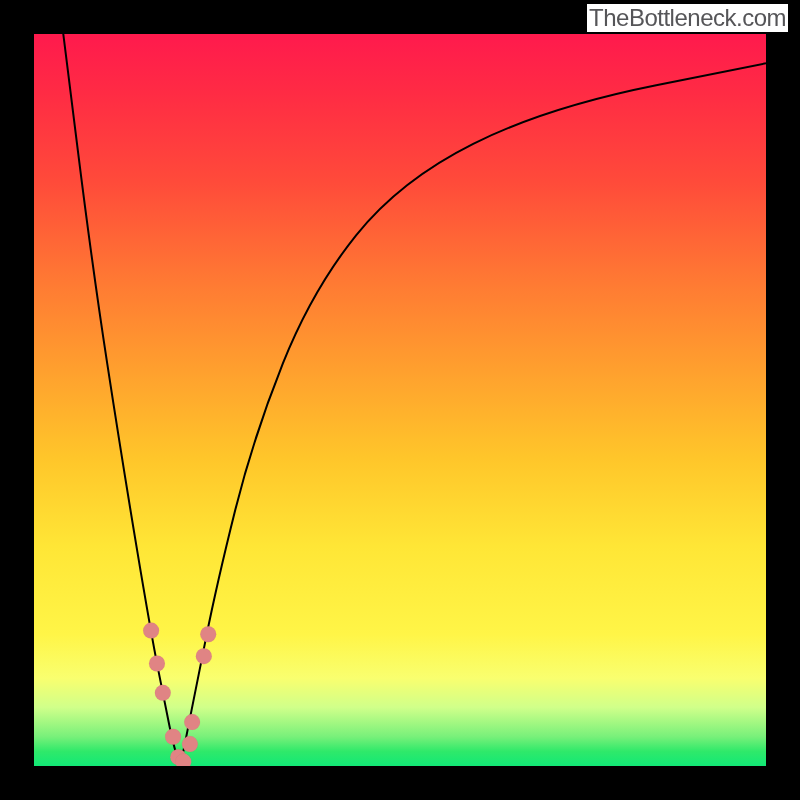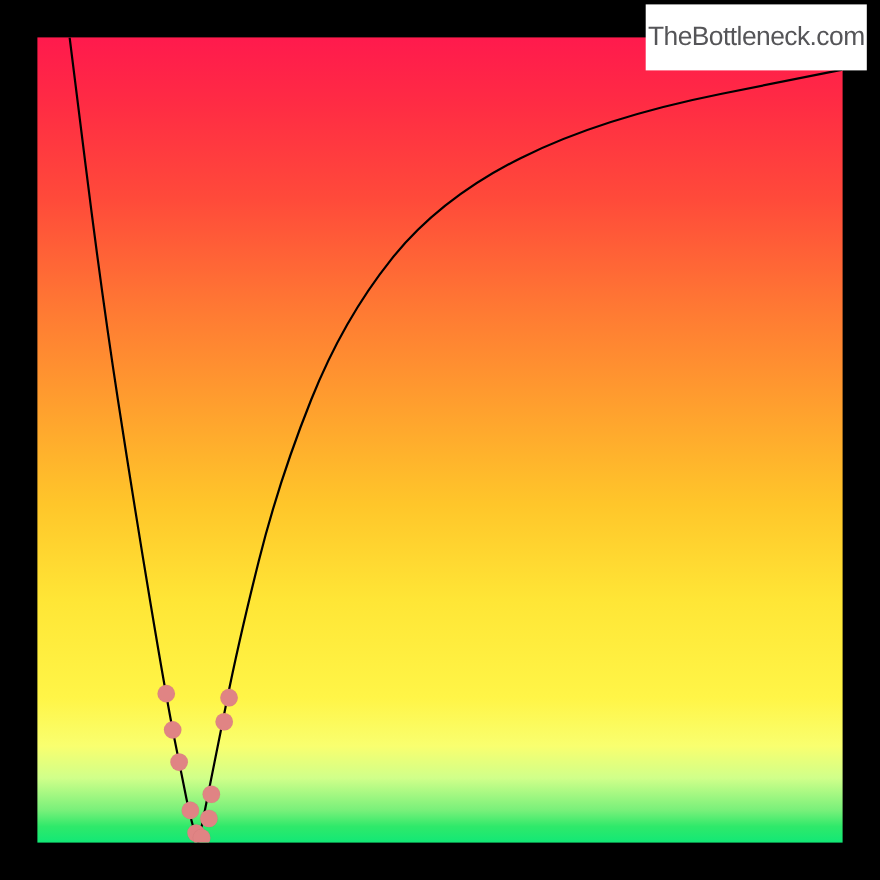--- a/index.html
+++ b/index.html
@@ -18,21 +18,21 @@
   }
   .attribution {
     position: absolute;
     top: 4px;
     right: 12px;
     font-family: Arial, Helvetica, sans-serif;
     font-size: 24px;
     font-weight: 500;
     color: #555558;
     background: #fff;
-    padding: 16px 2px;
+    padding: 0 2px;
     z-index: 20;
     letter-spacing: -0.5px;
   }
   .plot-area {
     position: absolute;
     left: 34px;
     top: 34px;
     width: 732px;   
     height: 732px;
     

